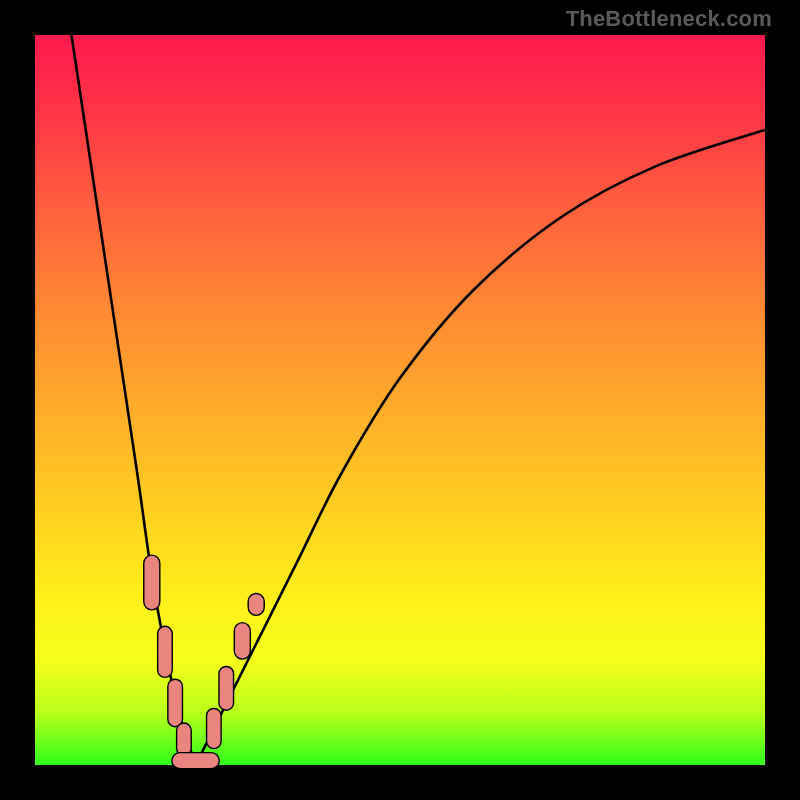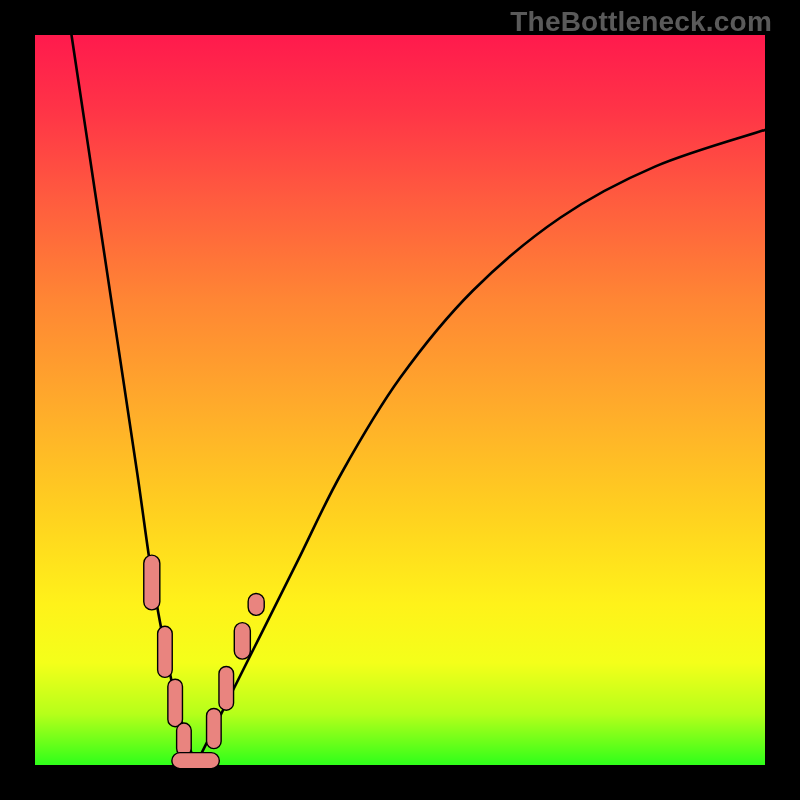--- a/index.html
+++ b/index.html
@@ -37,21 +37,21 @@
       #f4ff1a 86%,
       #b6ff1a 93%,
       #2fff1a 100%
     );
   }
   .attribution {
     position: absolute;
     top: 6px;
     right: 28px;
     font-family: Arial, Helvetica, sans-serif;
-    font-size: 28px;
+    font-size: 22px;
     font-weight: 600;
     color: #5a5a5a;
     letter-spacing: 0.2px;
   }
   svg.overlay {
     position: absolute;
     left: 0;
     top: 0;
     width: 800px;
     height: 800px;

